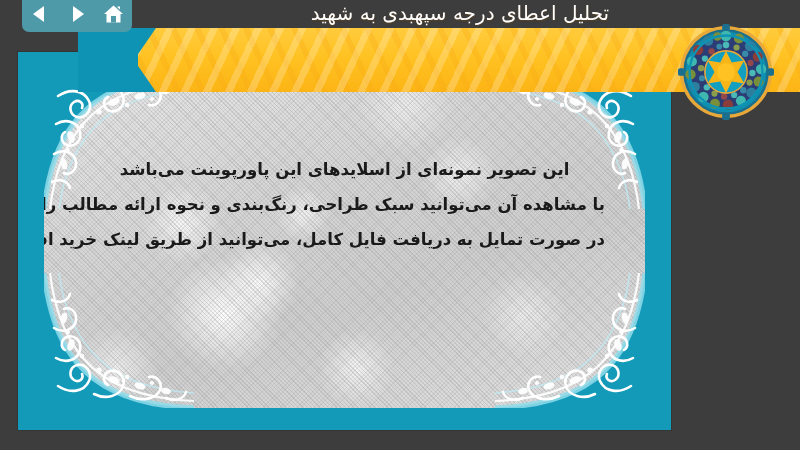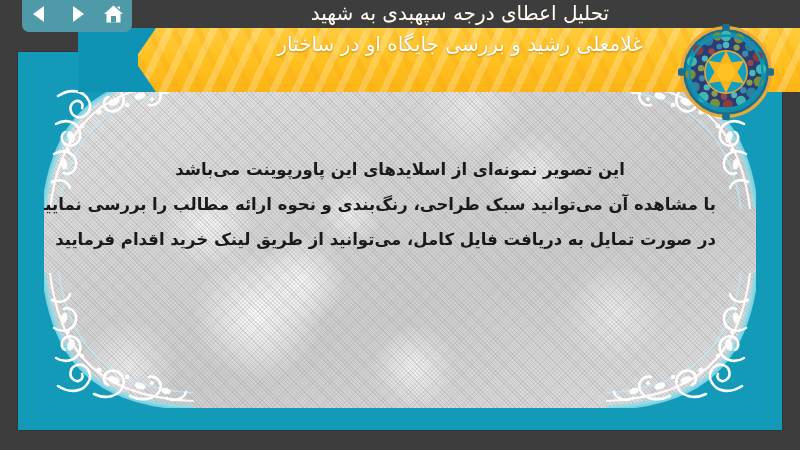--- a/index.html
+++ b/index.html
@@ -110,21 +110,21 @@
     width: 96px;
     height: 96px;
     z-index: 35;
   }
 
   
   #frame {
     position: absolute;
     left: 18px;
     top: 52px;
-    width: 764px;
+    width: 653px;
     height: 378px;
     background: #149ab9;
     z-index: 10;
     box-shadow: 0 0 0 1px rgba(0,0,0,0.12);
   }
   #frame-inner {
     position: absolute;
     left: 26px;
     top: 22px;
     right: 26px;
@@ -316,21 +316,20 @@
   <div id="title-banner">
     <div class="weave"></div>
     <div id="banner-left-tab"></div>
     <svg id="banner-notch" viewBox="0 0 36 64" preserveAspectRatio="none">
       <polygon points="0,0 36,0 14,32 36,64 0,64" fill="#0e93b4"></polygon>
     </svg>
   </div>
 
   <div id="title-text">
     <div class="tline">تحلیل اعطای درجه سپهبدی به شهید</div>
-    <div class="tline">غلامعلی رشید و بررسی جایگاه او در ساختار</div>
   </div>
 
   <svg id="medallion" viewBox="0 0 100 100">
     <circle cx="50" cy="50" r="48" fill="#e8a93a"></circle>
     <circle cx="50" cy="50" r="45.5" fill="#1b6f8e"></circle>
     <circle cx="50" cy="50" r="42" fill="#0f8fb0"></circle>
     <circle cx="50" cy="50" r="38" fill="#2b3d74"></circle>
     <g>
       <circle cx="50" cy="12.5" r="5.6" fill="#3fb8b0"></circle>
       <circle cx="63.5" cy="15.2" r="5.2" fill="#7a8f3a"></circle>

